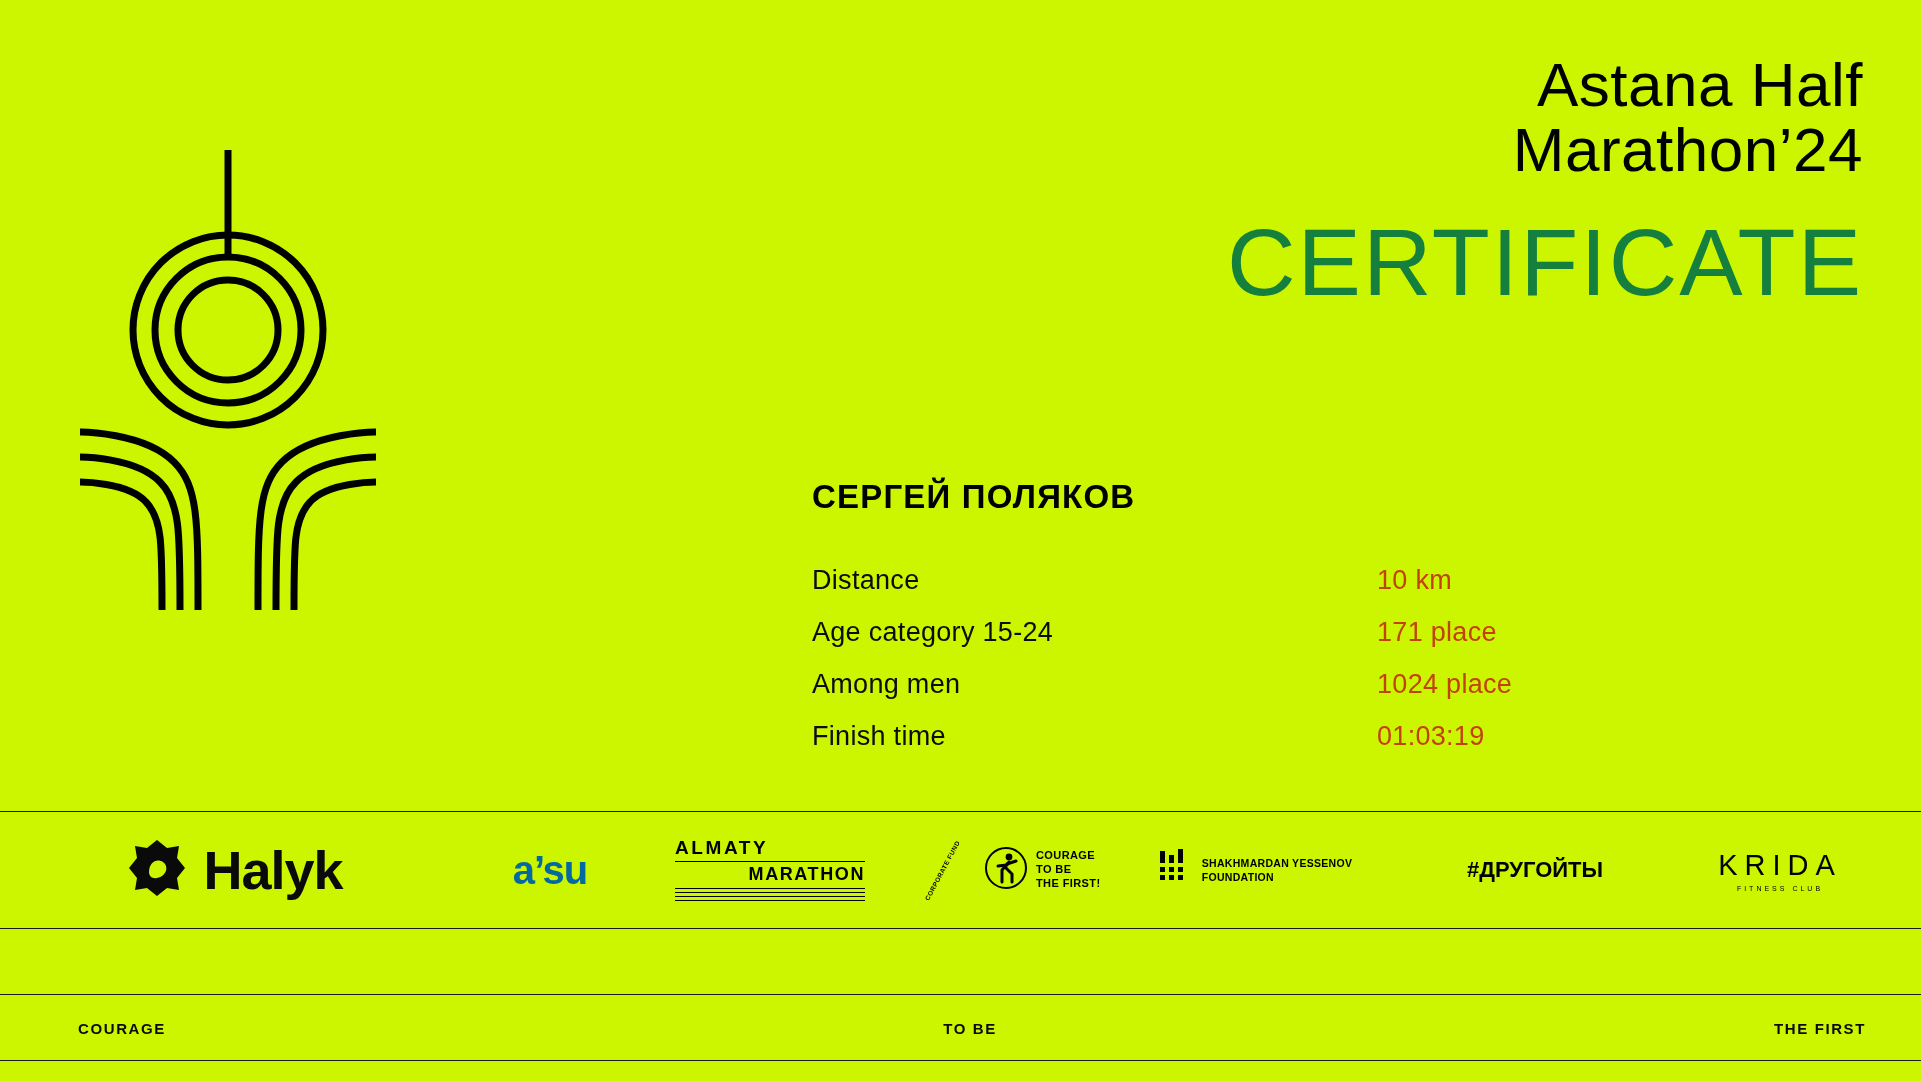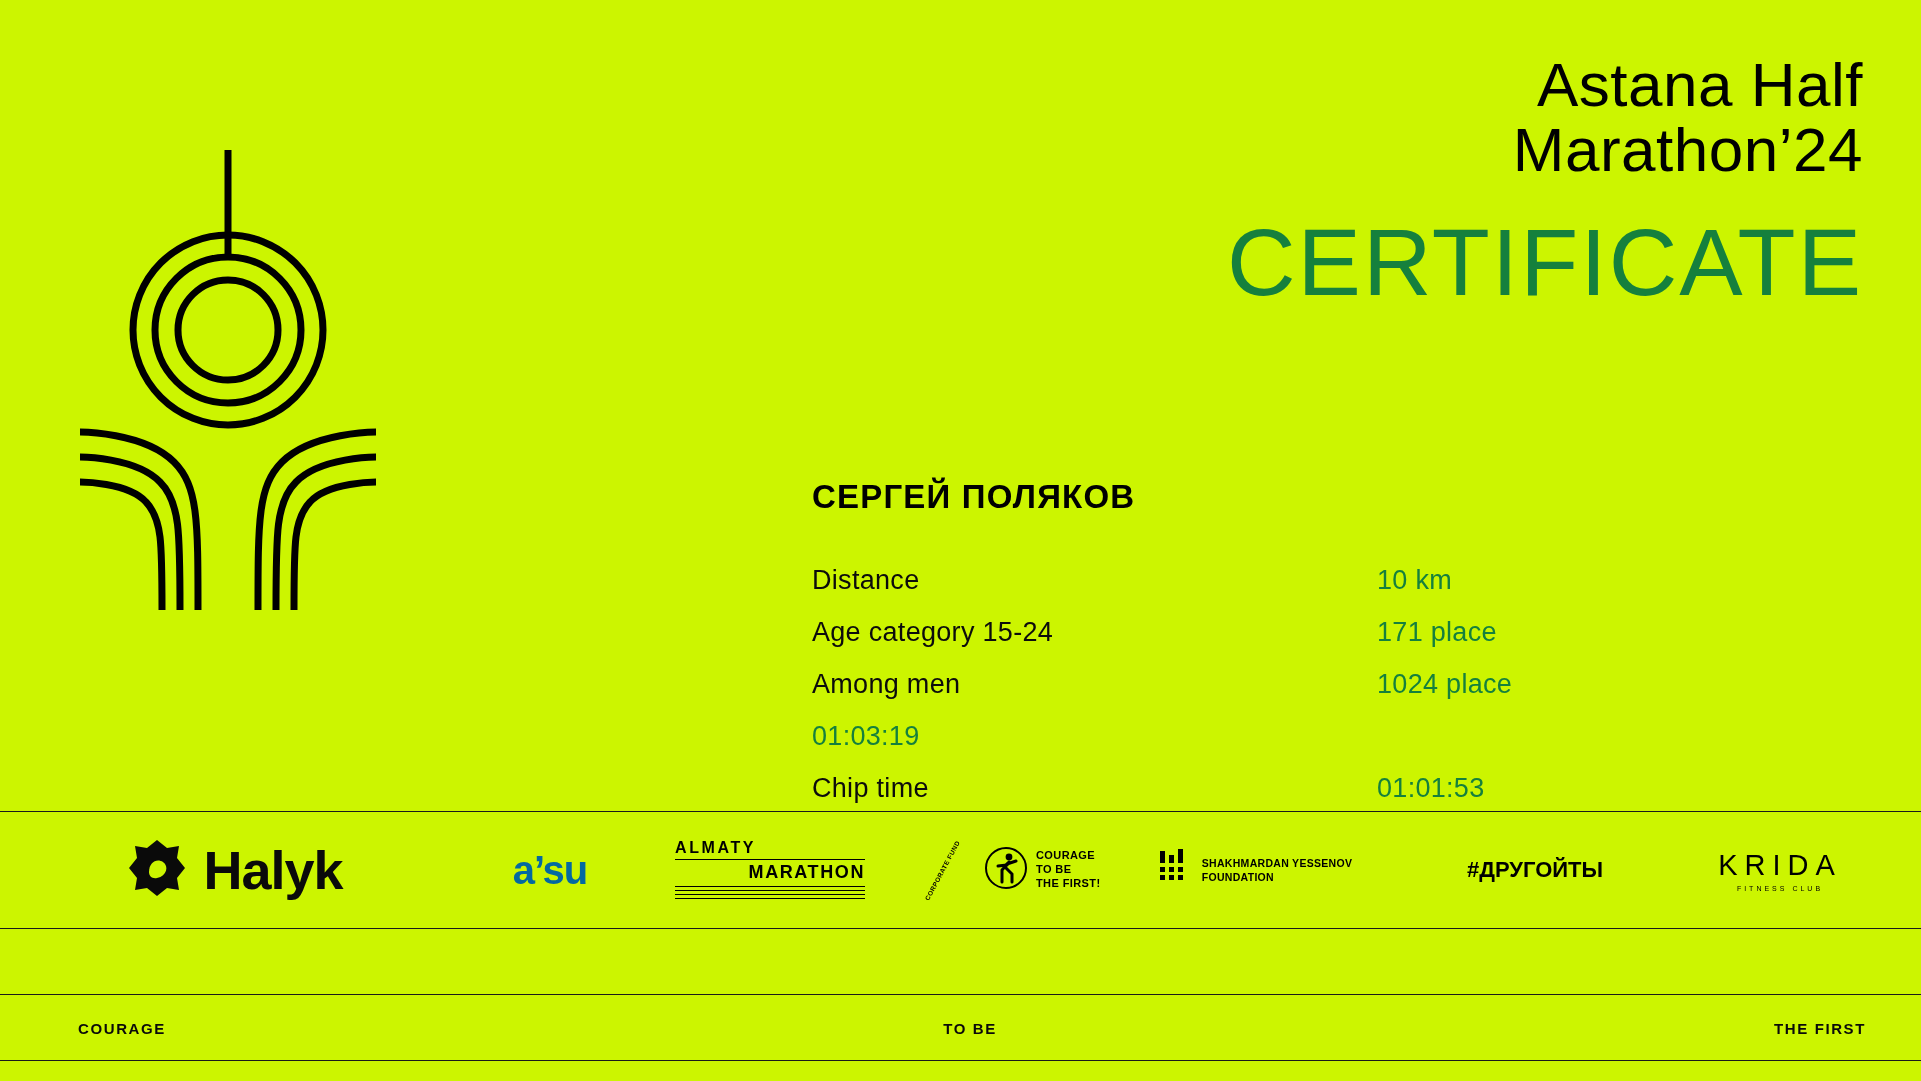--- a/index.html
+++ b/index.html
@@ -82,21 +82,21 @@
   .result-label {
     width: 565px;
     font-size: 27px;
     font-weight: 500;
     color: #0c0c0c;
     letter-spacing: 0.3px;
   }
   .result-value {
     font-size: 27px;
     font-weight: 500;
-    color: #15803d;
+    color: #c2410c;
     letter-spacing: 0.3px;
   }
 
   
   .rule {
     position: absolute;
     left: 0;
     width: 1921px;
     height: 1px;
     background: #1a1a1a;
@@ -141,21 +141,21 @@
 
   .asu-word {
     font-size: 40px;
     font-weight: 700;
     letter-spacing: -1px;
     color: #0369a1;
   }
 
   .almaty-block { width: 190px; }
   .almaty-line-top {
-    font-size: 16px;
+    font-size: 19px;
     font-weight: 700;
     letter-spacing: 2.6px;
     color: #000;
     text-align: left;
   }
   .almaty-line-bot {
     font-size: 18px;
     font-weight: 700;
     letter-spacing: 1.6px;
     color: #000;
@@ -289,25 +289,22 @@
     </div>
     <div class="result-row">
       <div class="result-label">Age category 15-24</div>
       <div class="result-value">171 place</div>
     </div>
     <div class="result-row">
       <div class="result-label">Among men</div>
       <div class="result-value">1024 place</div>
     </div>
     <div class="result-row">
+      <div class="result-label">Finish time</div>
       <div class="result-value">01:03:19</div>
-    </div>
-    <div class="result-row">
-      <div class="result-label">Chip time</div>
-      <div class="result-value">01:01:53</div>
     </div>
   </div>
 
   <div class="rule r1"></div>
   <div class="rule r2"></div>
   <div class="rule r3"></div>
   <div class="rule r4"></div>
 
   <div class="sponsors">
 

